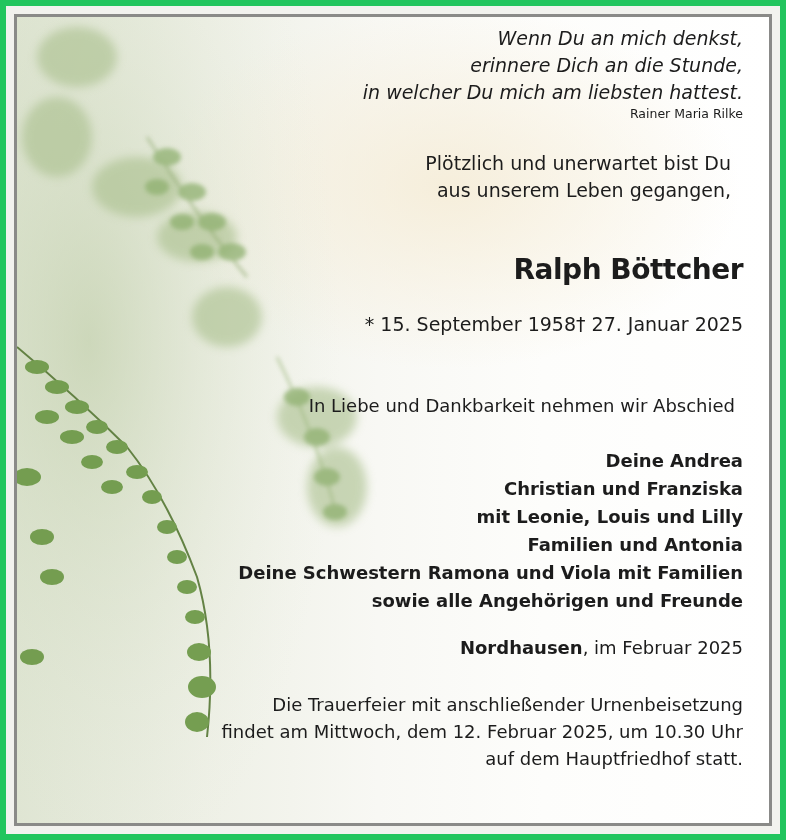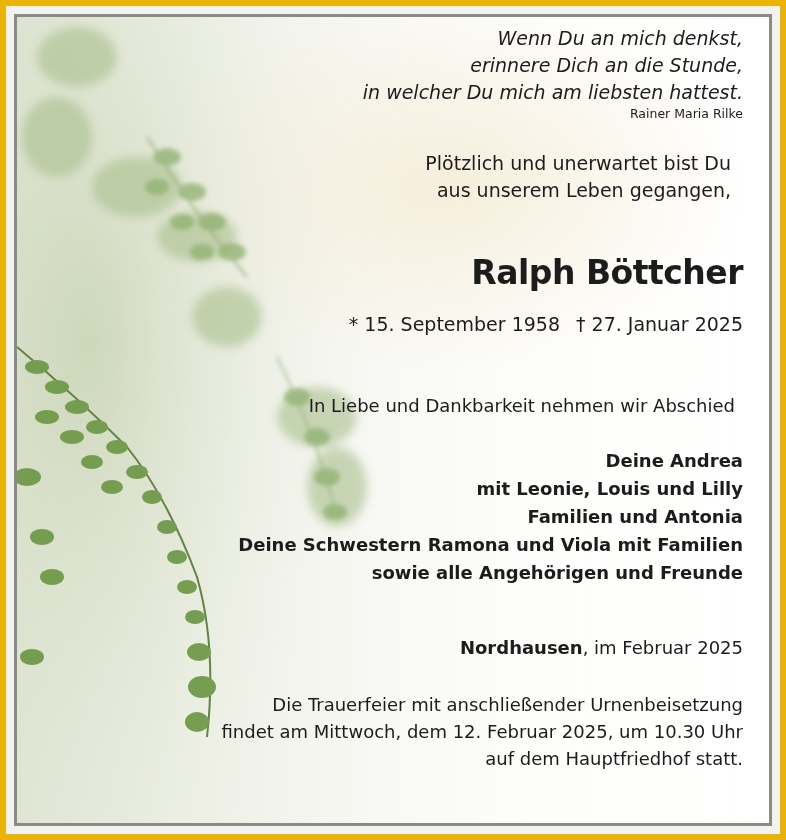--- a/index.html
+++ b/index.html
@@ -1,19 +1,19 @@
 <!DOCTYPE html>
 <html><head>
   <meta charset="utf-8">
   <style>
     * { margin: 0; padding: 0; box-sizing: border-box; }
     html, body { width: 786px; height: 840px; overflow: hidden; background: #1a1412; }
     .frame {
       position: absolute; left: 0; top: 0; width: 786px; height: 840px;
-      background: #eab308;
+      background: #22c55e;
       padding: 6px;
     }
     .paper {
       position: relative; width: 774px; height: 828px;
       background: #f2f2ee;
       padding: 8px;
     }
     .inner {
       position: relative; width: 758px; height: 812px;
       border: 3px solid #8a8a88;
@@ -24,23 +24,23 @@
     }
     .foliage { position: absolute; left: 0; top: 0; width: 360px; height: 812px; pointer-events: none; }
     .content {
       position: absolute; right: 26px; top: 0; width: 640px;
       text-align: right; color: #1c1c1c;
       font-family: "DejaVu Sans", sans-serif;
     }
     .poem { position: absolute; right: 0; top: 8px; width: 640px; font-style: italic; font-size: 19px; line-height: 27px; }
     .author { position: absolute; right: 0; top: 89px; font-size: 12.5px; }
     .intro { position: absolute; right: 12px; top: 133px; width: 640px; font-size: 19px; line-height: 27px; }
-    .name { position: absolute; right: 0; top: 236px; font-size: 33px; font-weight: bold; letter-spacing: -0.5px; white-space: nowrap; }
+    .name { position: absolute; right: 0; top: 236px; font-size: 28px; font-weight: bold; letter-spacing: -0.5px; white-space: nowrap; }
     .dates { position: absolute; right: 0; top: 296px; font-size: 19px; white-space: nowrap; }
-    .dates span + span { margin-left: 16px; text-align: right; }
+    .dates span + span { margin-left: 0; text-align: right; }
     .farewell { position: absolute; right: 8px; top: 378px; font-size: 18px; white-space: nowrap; }
     .family { position: absolute; right: 0; top: 430px; width: 640px; font-size: 18px; font-weight: bold; line-height: 28px; }
     .place { position: absolute; right: 0; top: 620px; font-size: 18px; white-space: nowrap; }
     .place b { font-weight: bold; }
     .service { position: absolute; right: 0; top: 674px; width: 640px; font-size: 18px; line-height: 27px; }
   </style>
 </head>
 <body>
 
 <div class="frame">
@@ -127,20 +127,21 @@
 
         <div class="name">Ralph Böttcher</div>
         <div class="dates">
           <span>* 15. September 1958</span><span>† 27. Januar 2025</span>
         </div>
 
         <div class="farewell">In Liebe und Dankbarkeit nehmen wir Abschied</div>
 
         <div class="family">
           <div>Deine Andrea</div>
+          <div>Christian und Franziska</div>
           <div>mit Leonie, Louis und Lilly</div>
           <div>Familien und Antonia</div>
           <div>Deine Schwestern Ramona und Viola mit Familien</div>
           <div>sowie alle Angehörigen und Freunde</div>
         </div>
 
         <div class="place">
           <b>Nordhausen</b><span>, im Februar 2025</span>
         </div>
 

